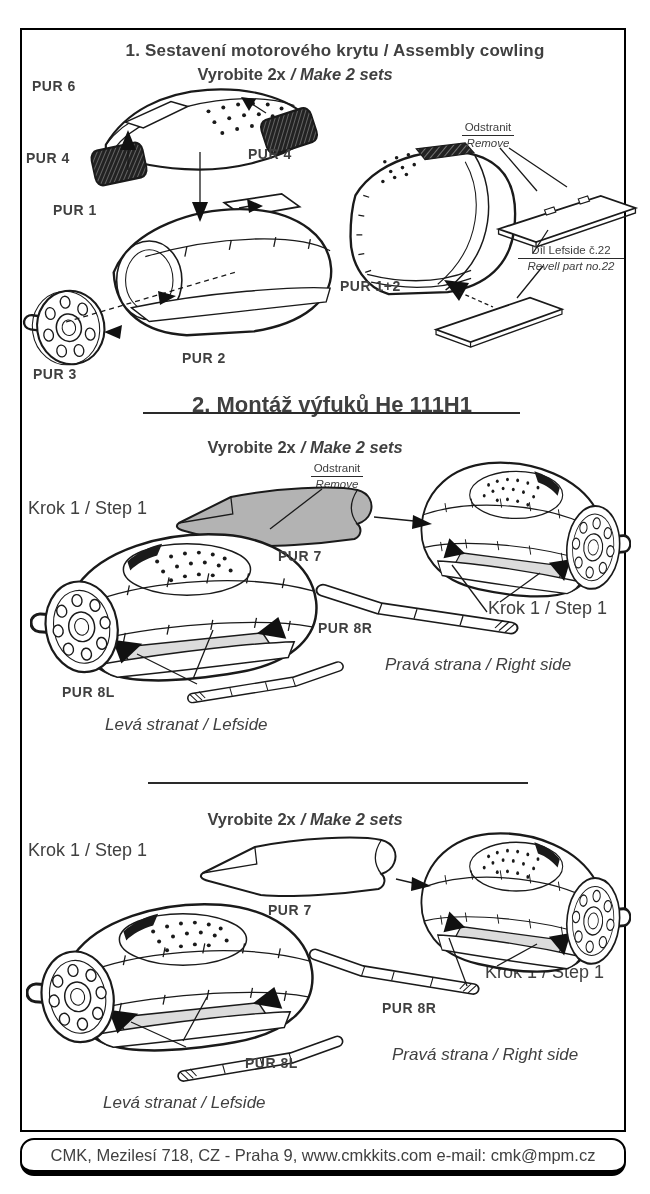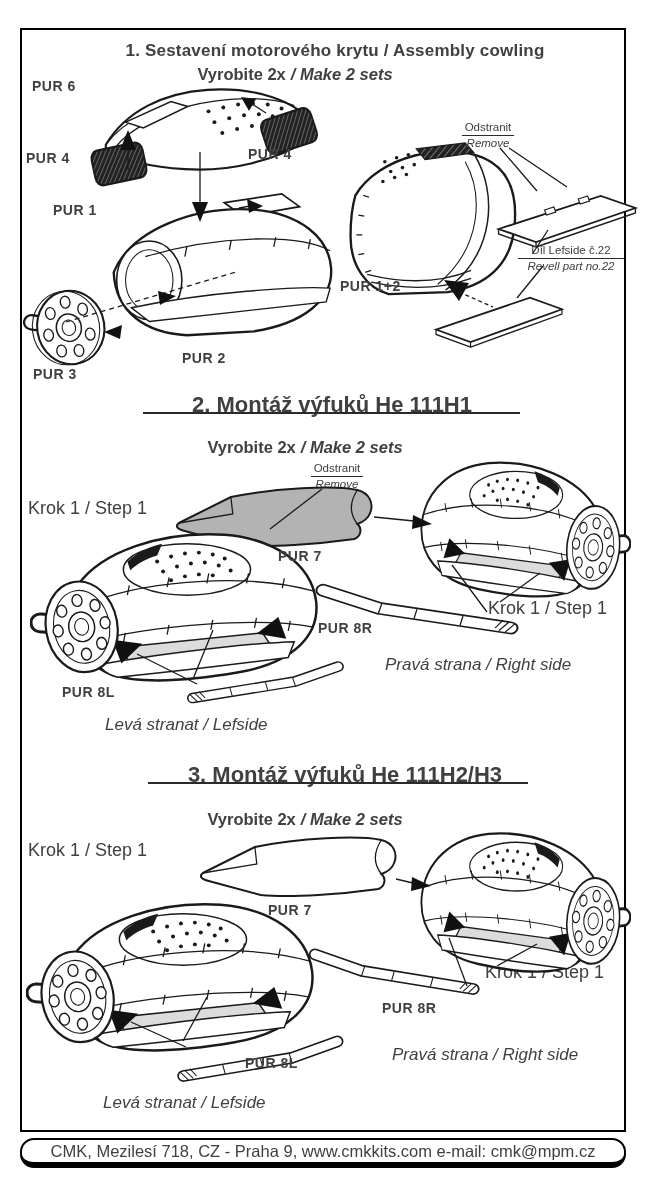--- a/index.html
+++ b/index.html
@@ -12,21 +12,21 @@
   .rule{position:absolute;height:2px;background:#2a2a2a;}
   .make-note{position:absolute;font-weight:bold;font-size:16.5px;text-align:center;}
   .mk-en{font-style:italic;margin-left:5px;}
   .pur{position:absolute;font-size:14px;font-weight:bold;letter-spacing:.5px;white-space:nowrap;}
   .step{position:absolute;font-size:18px;white-space:nowrap;}
   .side-note{position:absolute;font-size:17px;font-style:italic;white-space:nowrap;}
   .ann{position:absolute;font-size:11.5px;text-align:center;line-height:1.25;}
   .ann .cz{display:inline-block;border-bottom:1.5px solid #2a2a2a;padding:0 3px 1px 3px;}
   .ann .en{display:block;font-style:italic;}
   .ann-box .cz{display:block;border-bottom:1.5px solid #2a2a2a;padding-bottom:1px;}
-  .footer-box{position:absolute;left:20px;top:1138px;width:606px;height:30px;box-sizing:border-box;
+  .footer-box{position:absolute;left:20px;top:1138px;width:606px;height:38px;box-sizing:border-box;
               border:2.5px solid #000;border-bottom-width:6px;border-radius:14px;
               display:flex;align-items:center;justify-content:center;font-size:16.5px;}
   svg.art{position:absolute;overflow:visible;}
   .gray7{color:#b3b3b3;}
   .white7{color:#ffffff;}
   .ln{stroke:#1a1a1a;stroke-width:1.3;fill:none;}
   .arw{fill:#111;stroke:none;}
 </style>
 </head>
 <body>
@@ -277,21 +277,20 @@
   <svg class="art" style="left:182px;top:658px;width:170px;height:50px;" viewBox="0 0 220 70" preserveAspectRatio="none">
       <use href="#pipe"></use>
     </svg>
 
   <div class="pur" style="left:278px;top:548px;">PUR 7</div>
   <div class="pur" style="left:318px;top:620px;">PUR 8R</div>
   <div class="pur" style="left:62px;top:684px;">PUR 8L</div>
   <div class="side-note" style="left:385px;top:655px;">Pravá strana / Right side</div>
   <div class="side-note" style="left:105px;top:715px;">Levá stranat  / Lefside</div>
 
-  <div class="sec-title2" style="left:95px;top:762px;width:500px;">3. Montáž výfuků He 111H2/H3</div>
   <div class="rule" style="left:148px;top:782px;width:380px;"></div>
   <div class="make-note" style="left:105px;top:810px;width:400px;">
     <span>Vyrobite 2x</span><span class="mk-en">/ Make 2 sets</span>
   </div>
 
   <div class="step" style="left:28px;top:840px;">Krok 1 / Step 1</div>
   <div class="step" style="left:485px;top:962px;">Krok 1 / Step 1</div>
 
   <svg class="art white7" style="left:196px;top:832px;width:206px;height:72px;" viewBox="0 0 210 72" preserveAspectRatio="none">
       <use href="#pur7"></use>

